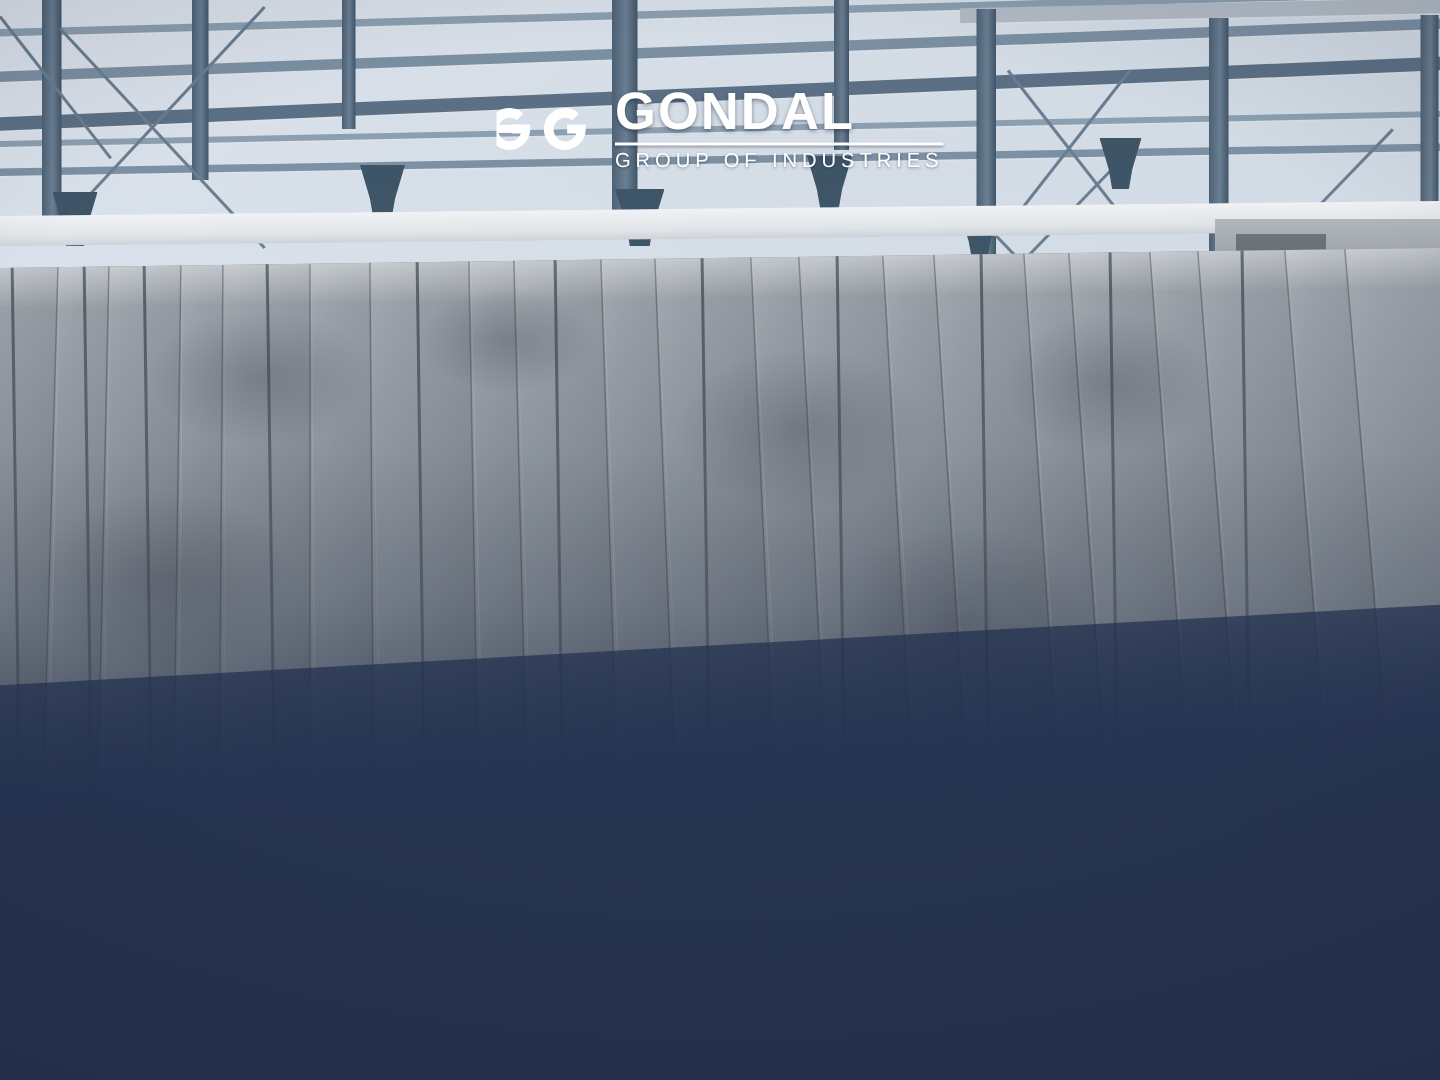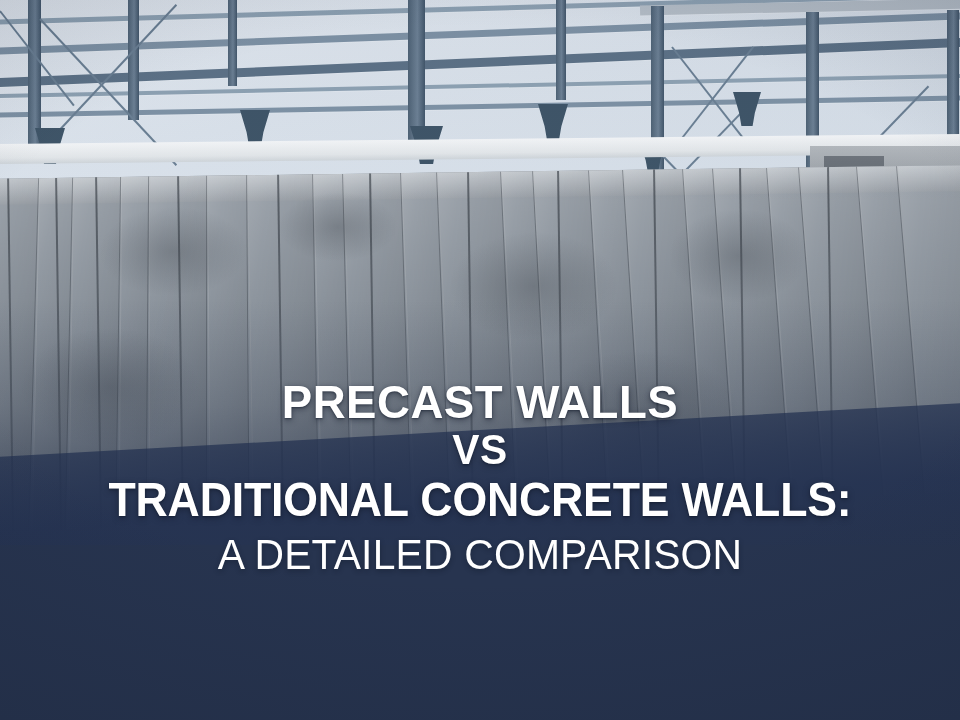--- a/index.html
+++ b/index.html
@@ -289,21 +289,32 @@
 
     <div class="ground"></div>
   </div>
 
   <div class="navy-blend"></div>
   <div class="navy-wedge"></div>
   <div class="navy-solid"></div>
   <div class="top-tint"></div>
   <div class="vignette"></div>
 
-
-  <div class="headline">
-    <span class="hl-line hl-1">PRECAST WALLS</span>
-    <span class="hl-line hl-2">VS</span>
-    <span class="hl-line hl-3">TRADITIONAL CONCRETE WALLS:</span>
-    <span class="hl-line hl-4">A DETAILED COMPARISON</span>
+  <div class="logo">
+    <span class="logo-mark">
+      <svg viewBox="0 0 66 46" width="66" height="46" aria-hidden="true">
+
+        <path d="M22.5 23a14 14 0 1 1-4.6-10.4l-4.3 4.6A7.8 7.8 0 1 0 16.2 26h-6.1v-6h12.4z" fill="#ffffff"></path>
+
+        <path d="M48.5 23a14 14 0 1 1-4.6-10.4l-4.3 4.6A7.8 7.8 0 1 0 42.2 26h-6.1v-6h12.4z" fill="#ffffff" transform="translate(11,0)"></path>
+
+        <rect x="1" y="20.2" width="16" height="5.4" fill="#ffffff"></rect>
+      </svg>
+    </span>
+    <span class="logo-text">
+      <span class="logo-title">GONDAL</span>
+      <span class="logo-rule"></span>
+      <span class="logo-sub">GROUP OF INDUSTRIES</span>
+    </span>
   </div>
 
+
 </div>
 
 </body></html>

